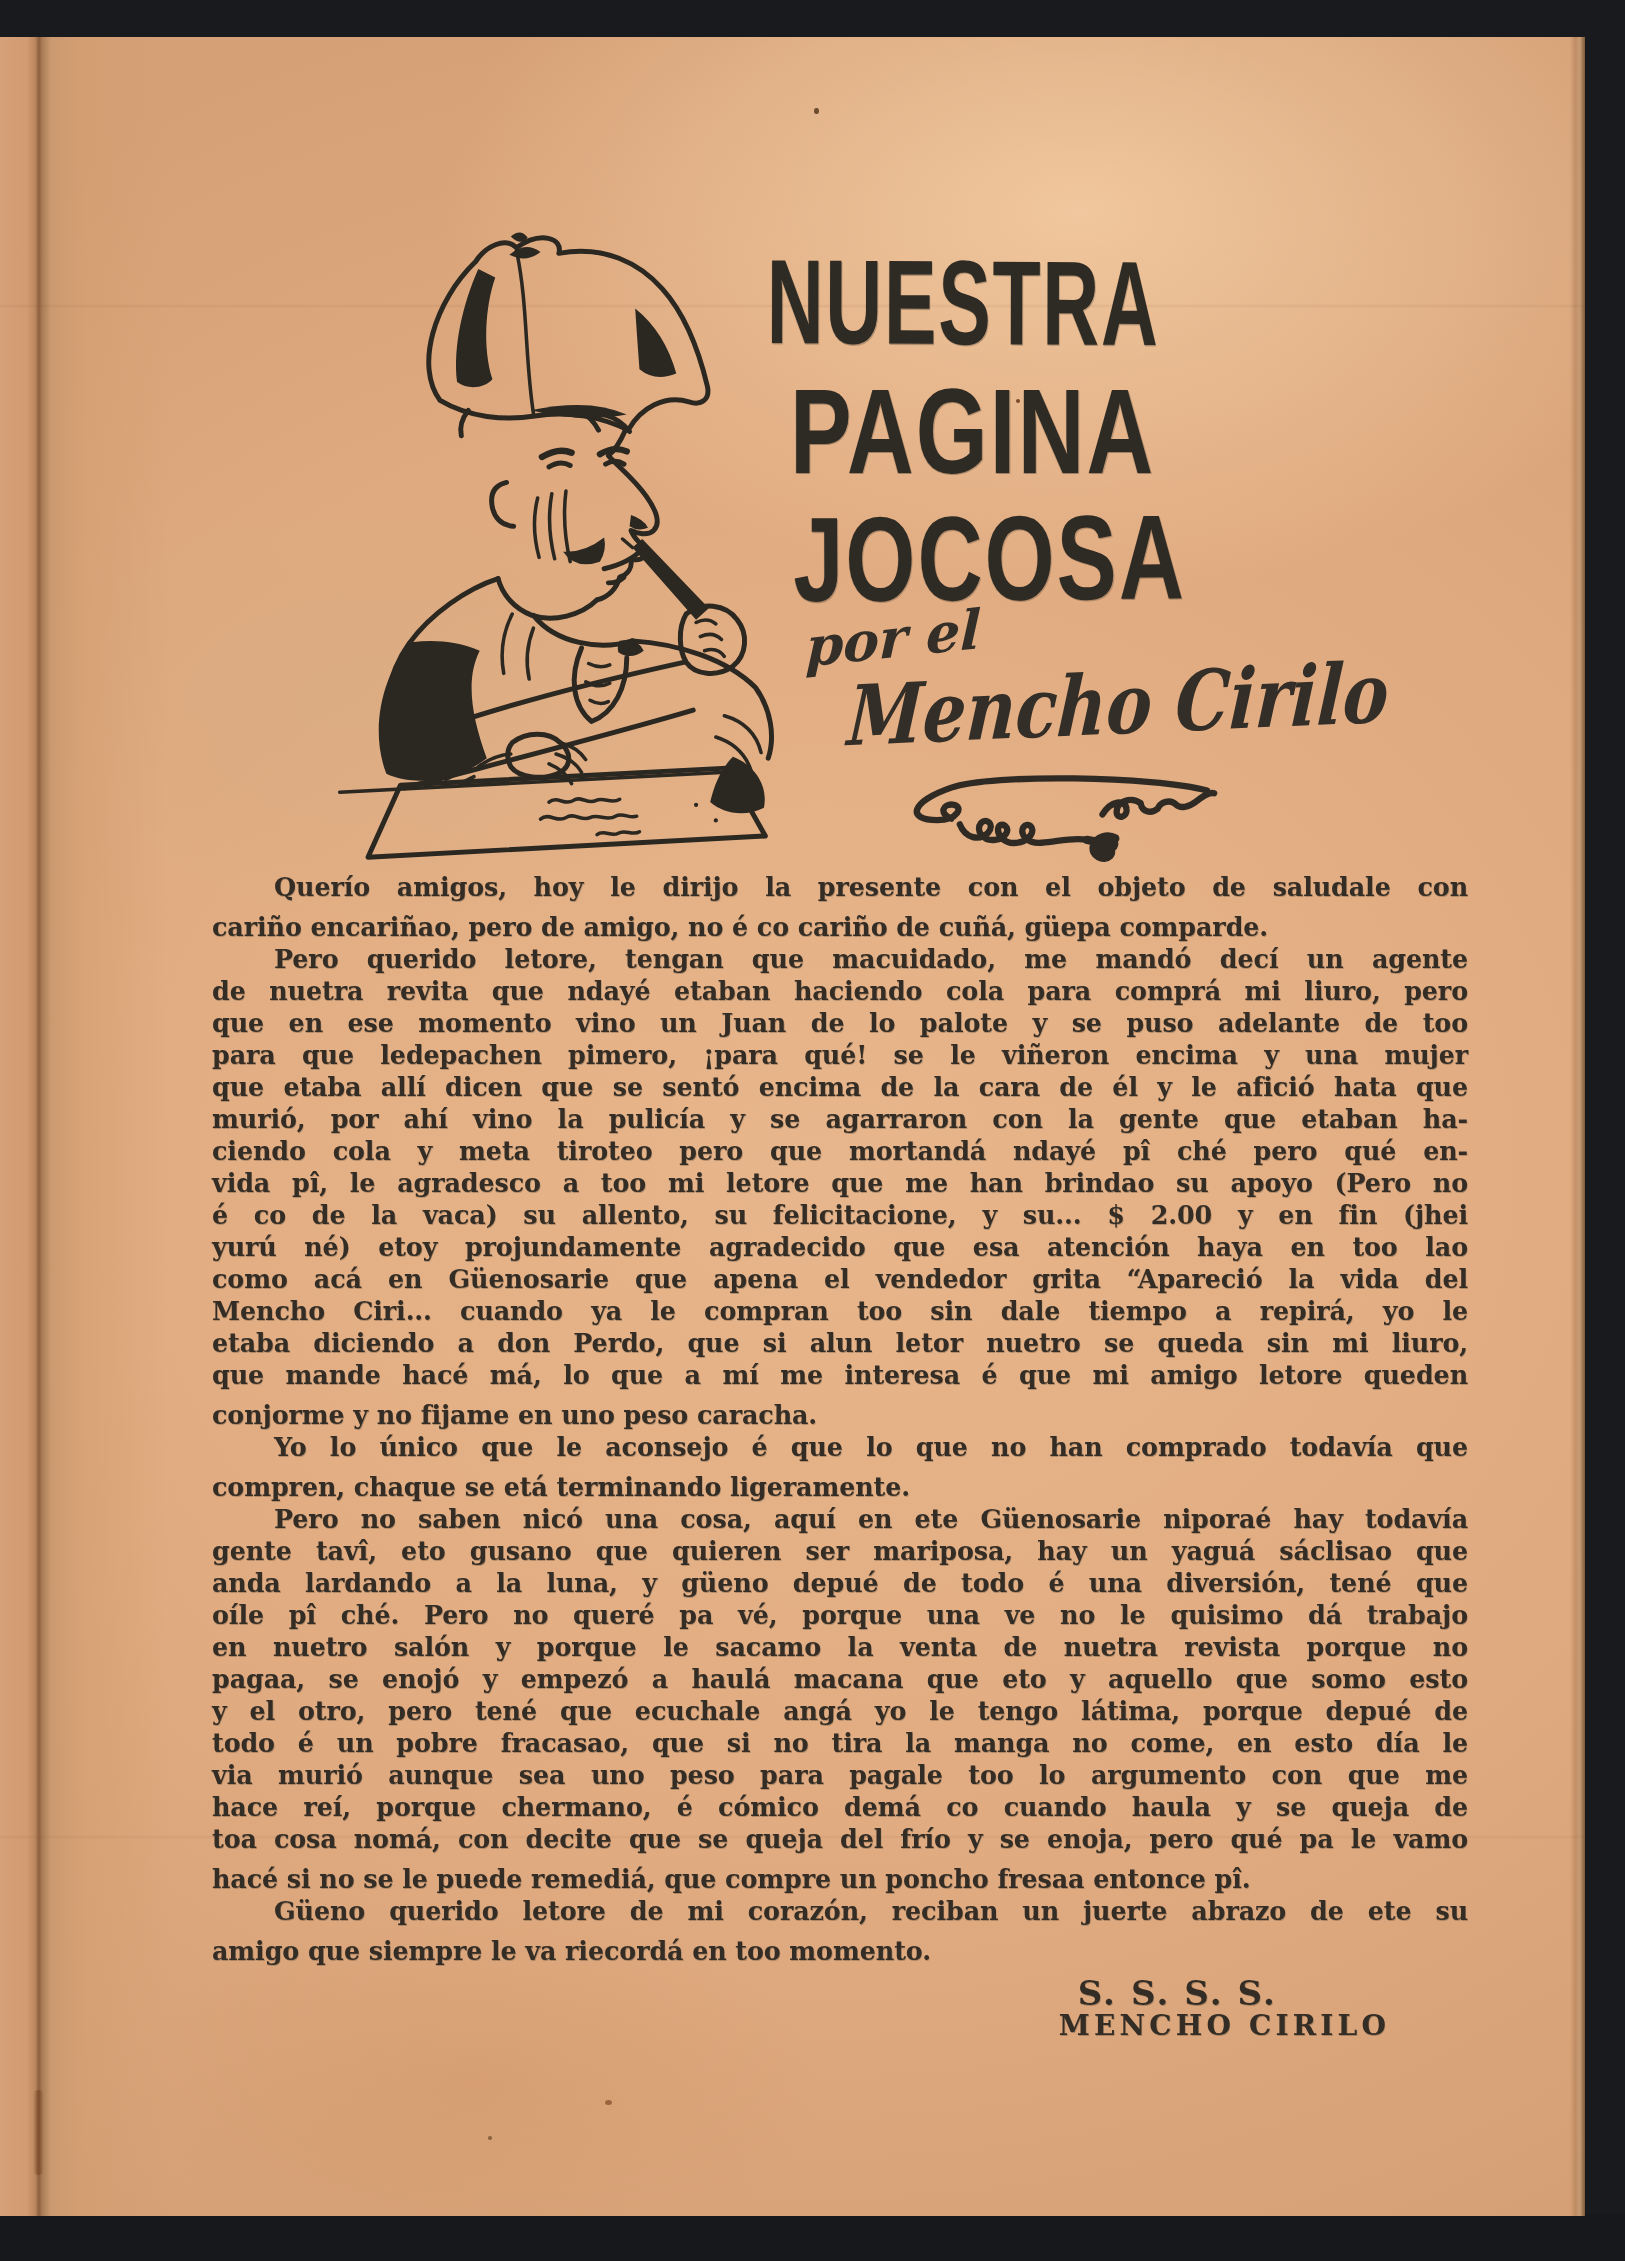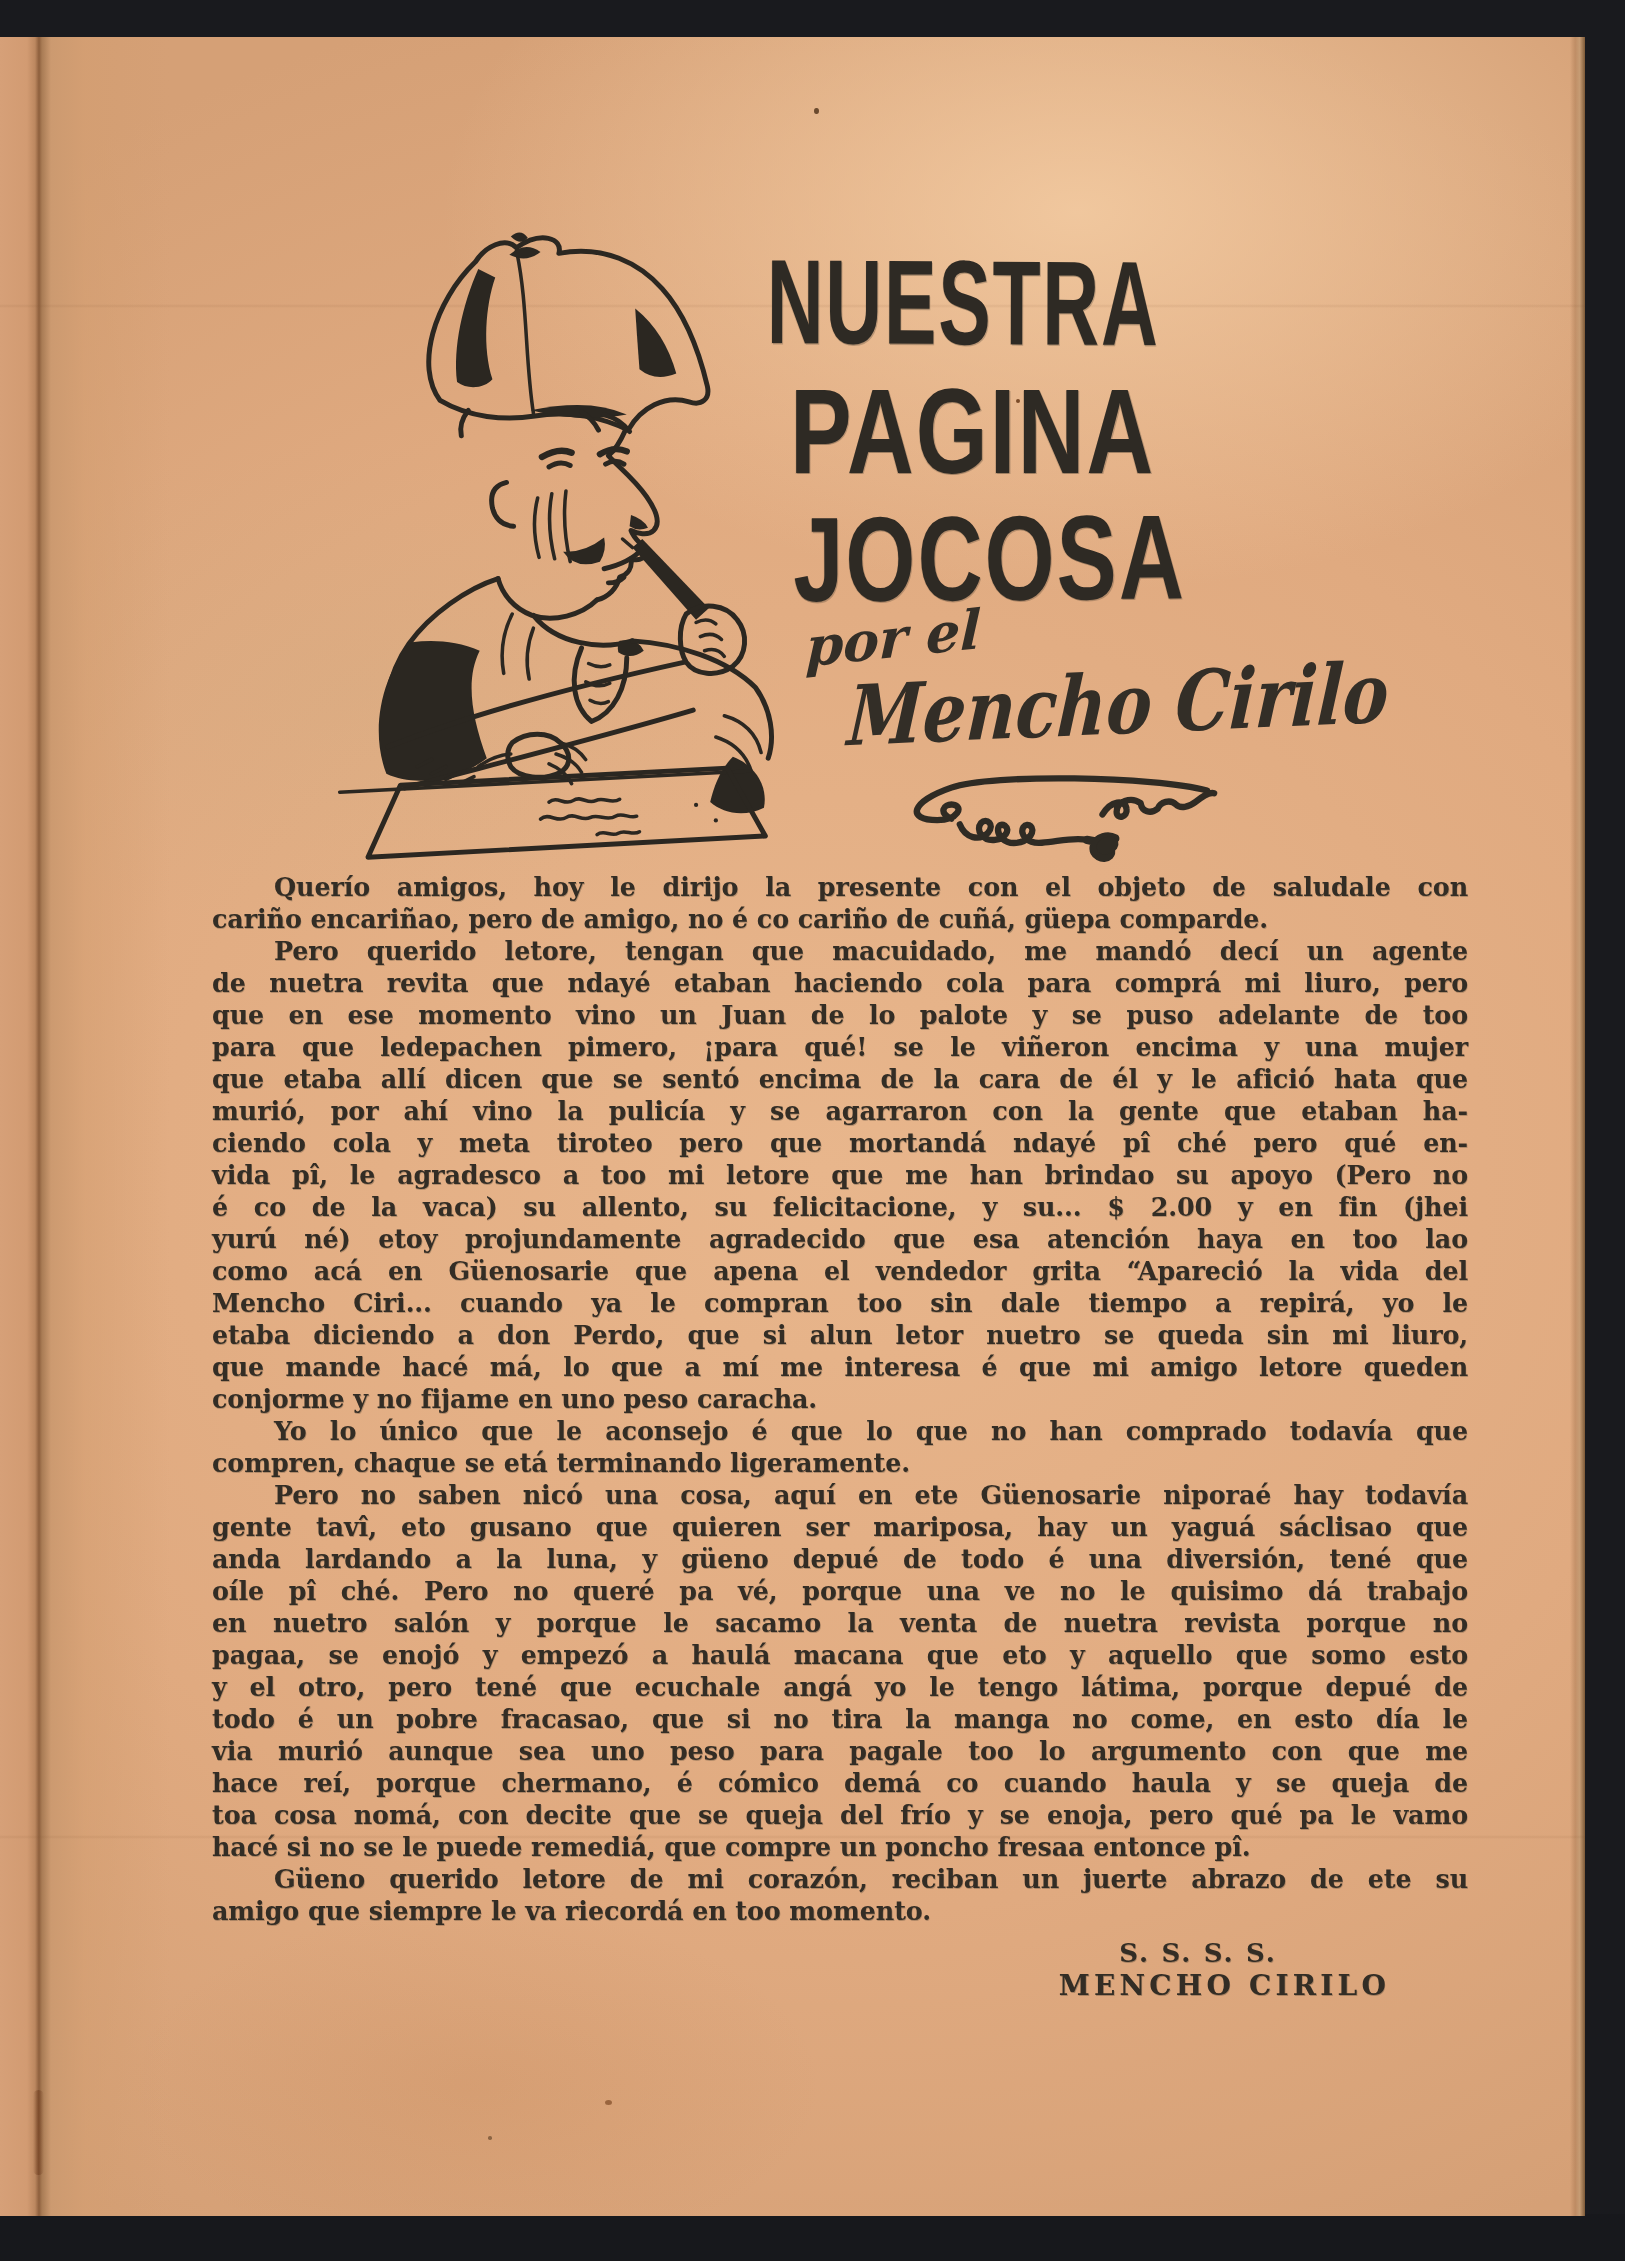--- a/index.html
+++ b/index.html
@@ -84,28 +84,28 @@
   .illustration path.s9 { stroke-width:9; }
 
   
   .body-text {
     position:absolute; left:212px; top:834px; width:1256px;
     font-family:"DejaVu Serif", serif; font-weight:bold;
     font-size:25.4px; color:#332d25; letter-spacing:-0.1px;
     text-shadow:0.6px 0.6px 0 rgba(51,45,37,.28);
   }
   .line  { height:32px; line-height:32px; text-align:justify; text-align-last:justify; }
-  .line.last  { text-align-last:left; }
+  .line.last  { text-align-last:left;margin-top:8px; }
   .line.first { text-indent:62px; }
 
   .signoff, .signature {
     font-family:"DejaVu Serif", serif; font-weight:bold; color:#332d25;
     text-align:right; white-space:nowrap;
   }
-  .signoff    { margin-top:10px; font-size:26px; letter-spacing:2.1px; padding-right:191px; line-height:32.5px;
+  .signoff    { margin-top:10px; font-size:34px; letter-spacing:2.1px; padding-right:191px; line-height:32.5px;
                 text-shadow:0.7px 0.7px 0 rgba(51,45,37,.3); }
   .signature  { font-size:28px;  letter-spacing:4.2px; padding-right:78px; line-height:32.5px;
                 text-shadow:0.7px 0.7px 0 rgba(51,45,37,.3); }
 </style>
 </head>
 <body>
 
 <div class="band band-top"></div>
 <div class="band band-right"></div>
 <div class="band band-bottom"></div>

